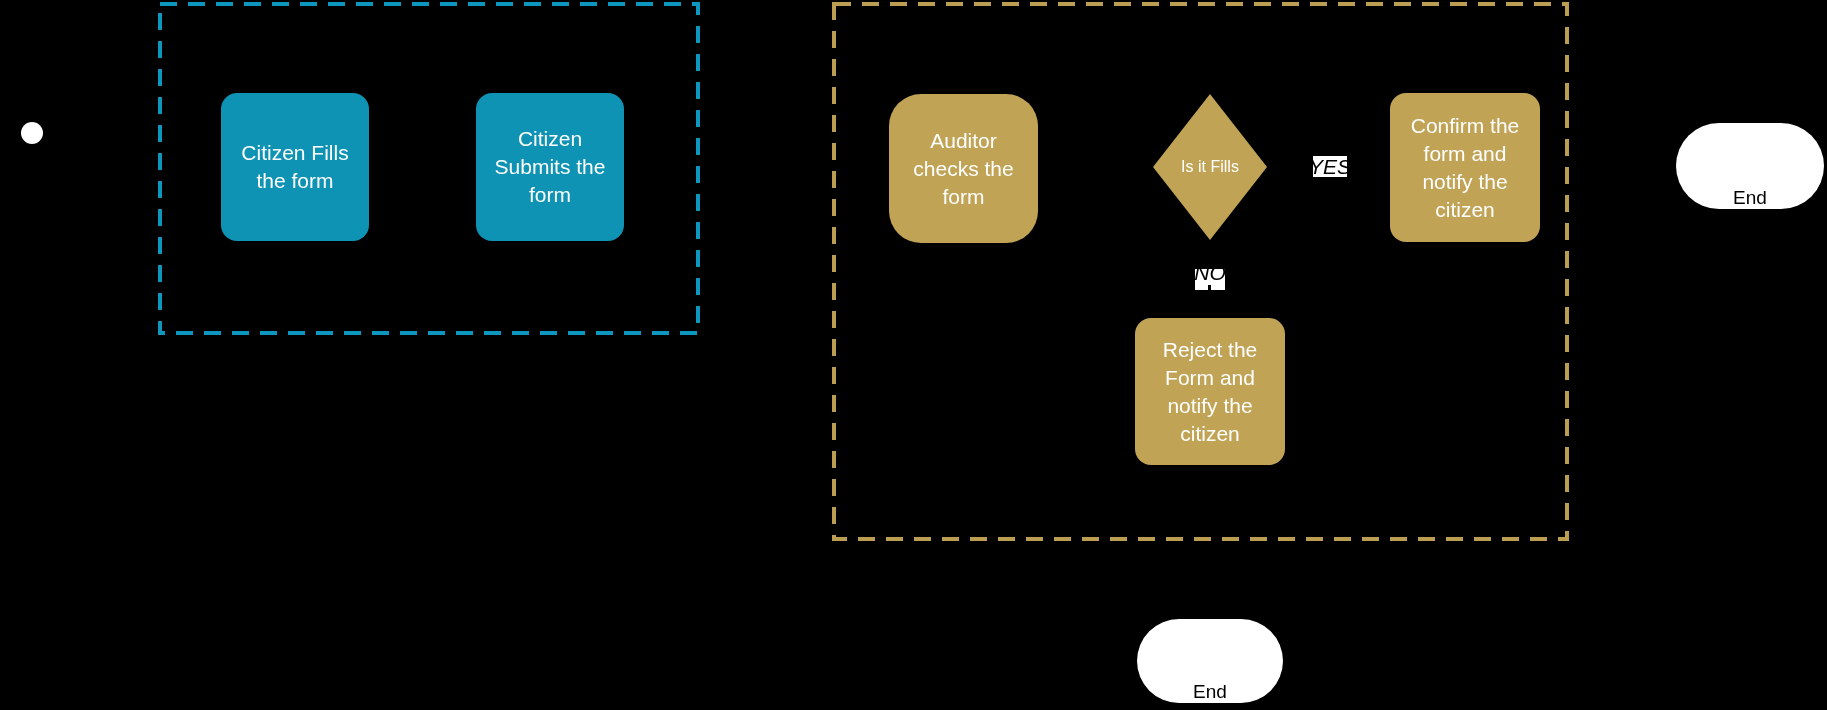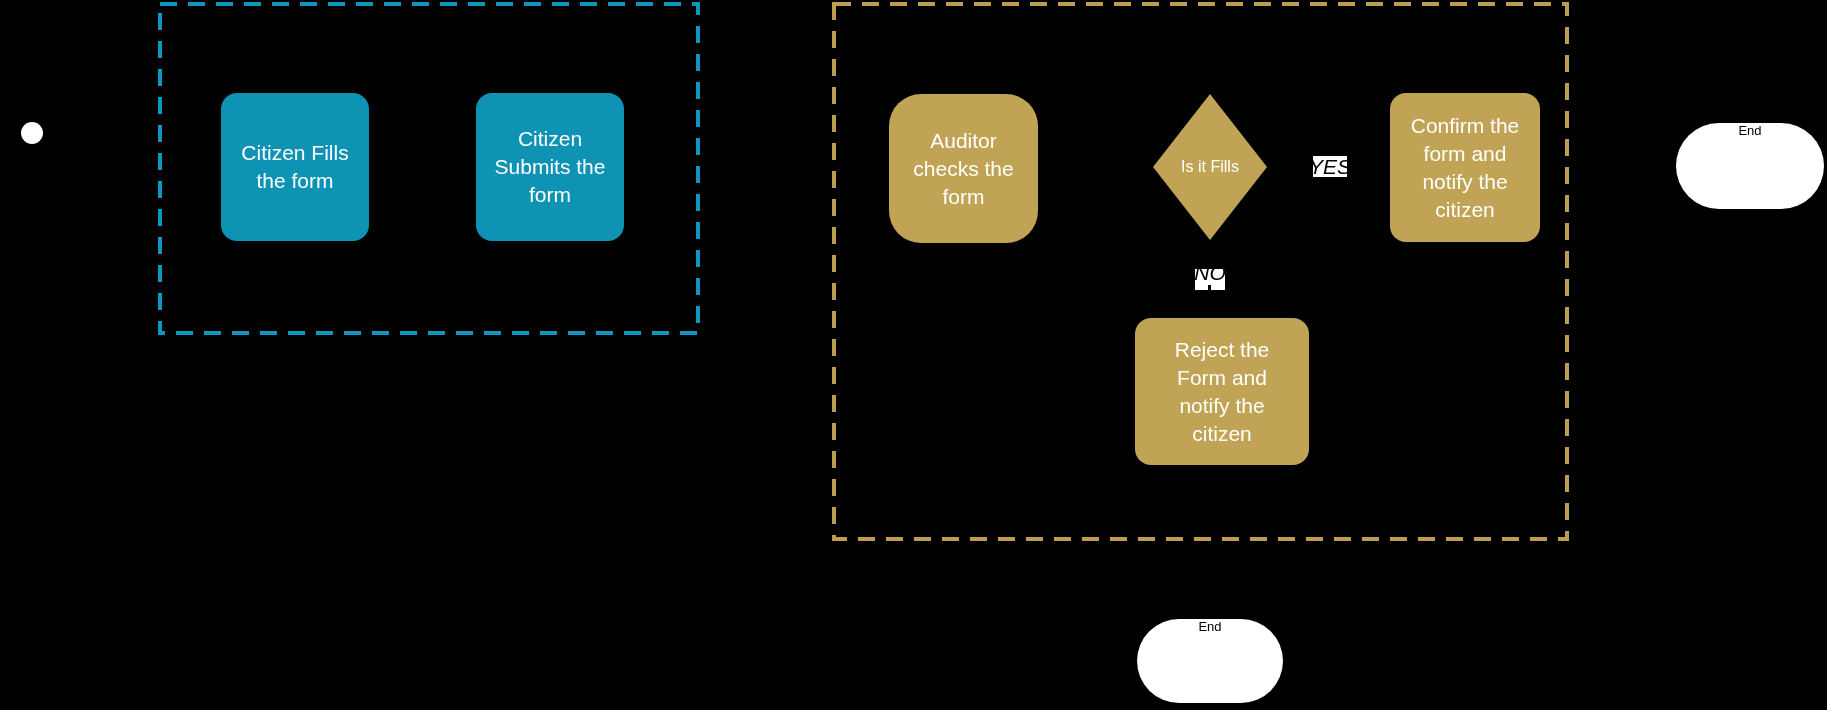--- a/index.html
+++ b/index.html
@@ -72,23 +72,23 @@
     top: 285px;
     width: 3px;
     height: 6px;
     background: #000000;
   }
   .end-pill {
     position: absolute;
     background: var(--end-fill, #ffffff);
     color: var(--end-text, #000000);
     display: flex;
-    align-items: flex-start;
+    align-items: flex-end;
     justify-content: center;
-    font-size: 13px;
+    font-size: 19px;
   }
   .end-pill.right  { left: 1676px; top: 123px; width: 148px; height: 86px; border-radius: 43px; }
   .end-pill.bottom { left: 1137px; top: 619px; width: 146px; height: 84px; border-radius: 42px; }
 </style>
 </head>
 <body>
 
 <div class="stage">
 
   <svg class="layer" width="1827" height="710" viewBox="0 0 1827 710">
@@ -129,21 +129,21 @@
 form and
 notify the
 citizen</span>
   </div>
 
   <div class="edge-label no">
     <span>NO</span>
   </div>
   <div class="connector-tick"></div>
 
-  <div class="node gold" style="left:1135px; top:318px; width:174px; height:147px;">
+  <div class="node gold" style="left:1135px; top:318px; width:150px; height:147px;">
     <span>Reject the
 Form and
 notify the
 citizen</span>
   </div>
 
   <div class="end-pill right">
     <span>End</span>
   </div>
 

